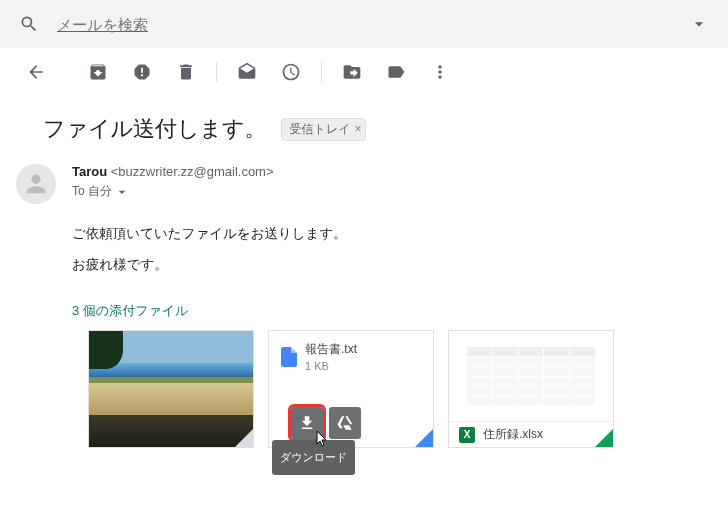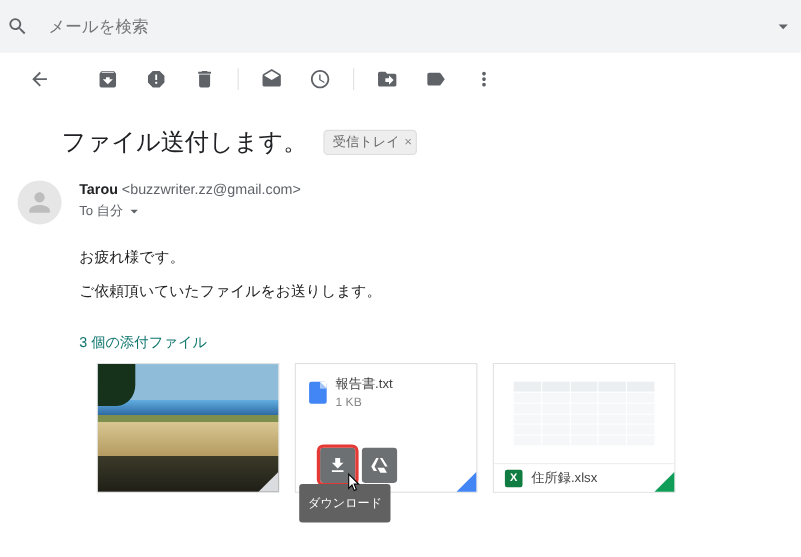--- a/index.html
+++ b/index.html
@@ -1,30 +1,30 @@
 <!DOCTYPE html>
 <html><head>
 <meta charset="utf-8">
 <style>
   * { box-sizing: border-box; margin: 0; padding: 0; }
   html, body { width: 728px; height: 506px; font-family: Arial, "Hiragino Kaku Gothic ProN", Meiryo, sans-serif; background: #fff; overflow: hidden; }
 
   
-  .search-bar { background: #f1f3f4; height: 48px; display: flex; align-items: center; padding: 0 4px; color: #5f6368; }
+  .search-bar { background: #f1f3f4; height: 48px; display: flex; align-items: center; padding: 0 17px; color: #5f6368; text-decoration: underline; }
   .search-bar .icon { width: 24px; height: 24px; display: flex; align-items: center; justify-content: center; }
   .search-bar input { border: none; background: transparent; margin-left: 16px; font-size: 15px; flex: 1; outline: none; color: #5f6368; }
   .search-bar .dropdown-caret { margin-left: auto; }
 
   
   .toolbar { height: 48px; display: flex; align-items: center; padding: 0 16px; gap: 4px; border-bottom: 1px solid transparent; }
   .tb-btn { width: 40px; height: 40px; display: flex; align-items: center; justify-content: center; color: #5f6368; border-radius: 50%; cursor: pointer; }
   .tb-sep { width: 1px; height: 20px; background: #e0e0e0; margin: 0 6px; }
 
   
-  .subject-row { display: flex; align-items: center; padding: 18px 16px 10px 56px; gap: 14px; }
+  .subject-row { display: flex; align-items: center; padding: 18px 16px 10px 43px; gap: 14px; }
   .subject { font-size: 22px; color: #202124; font-weight: 400; }
   .inbox-chip { display: inline-flex; align-items: center; background: #eee; color: #666; font-size: 12px; padding: 2px 4px 2px 8px; border-radius: 4px; gap: 4px; border: 1px solid #ddd; }
   .inbox-chip .x { font-size: 12px; color: #888; cursor: pointer; }
 
   
   .msg-area { padding: 10px 16px 0 16px; }
   .sender-row { display: flex; align-items: flex-start; gap: 16px; }
   .avatar { width: 40px; height: 40px; border-radius: 50%; background: #e6e6e6; display: flex; align-items: center; justify-content: center; color: #bdbdbd; flex-shrink: 0; }
   .sender-meta { font-size: 13px; color: #5f6368; }
   .sender-name { color: #202124; font-weight: 700; font-size: 13px; }
@@ -168,22 +168,22 @@
       <div class="to-row">
         <span>To 自分</span>
         <svg width="16" height="16" viewBox="0 0 24 24" fill="#5f6368">
             <path d="M7 10l5 5 5-5z"></path>
           </svg>
       </div>
     </div>
   </div>
 
   <div class="body-text">
+    <div>ご依頼頂いていたファイルをお送りします。</div>
     <div>お疲れ様です。</div>
-    <div>ご依頼頂いていたファイルをお送りします。</div>
   </div>
 
   <div class="attach-heading">3 個の添付ファイル</div>
 
   <div class="attach-row">
 
     <div class="attach-card">
       <div class="beach"></div>
       <div class="dogear gray"></div>
     </div>

